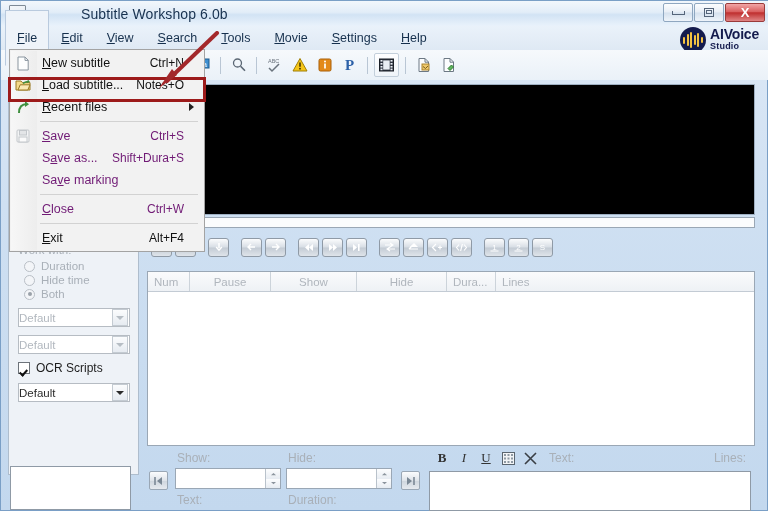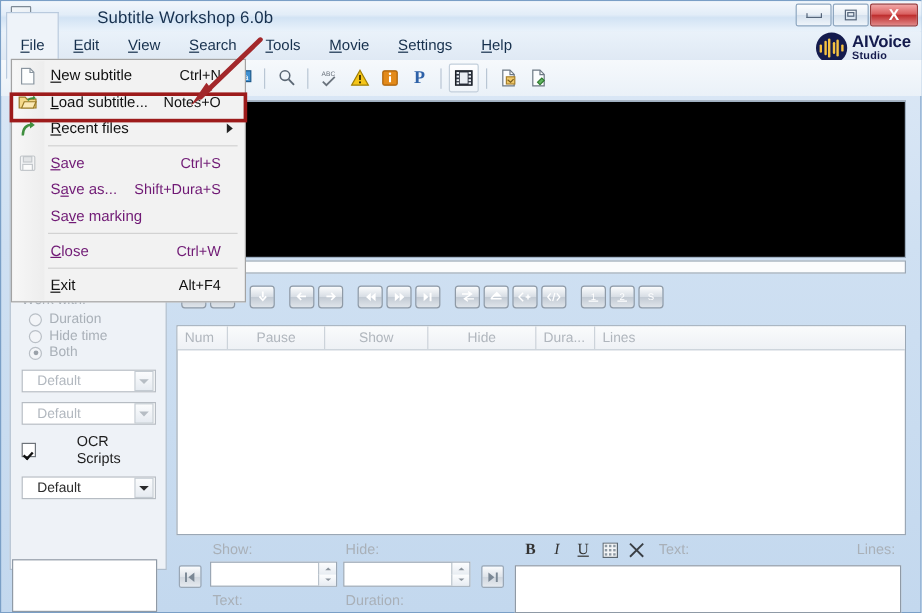--- a/index.html
+++ b/index.html
@@ -114,38 +114,38 @@
   }
   .radio.on:after{
     content:"";position:absolute;left:2.5px;top:2.5px;width:4px;height:4px;border-radius:50%;
     background:#9aa1a9;
   }
   .radio-lbl{font-size:11.5px;color:#a9b0b8;}
   .combo{
     margin-top:8px;height:19px;border:1px solid #b6bcc3;background:#fff;
     display:flex;align-items:center;justify-content:space-between;box-sizing:border-box;
   }
-  .combo .txt{font-size:11.5px;padding-left:12px;color:#b2b8bf;}
+  .combo .txt{font-size:11.5px;padding-left:0;color:#b2b8bf;}
   .combo.enabled .txt{color:#2b2b2b;}
   .combo .arrow{
     width:16px;height:17px;margin:1px;background:linear-gradient(180deg,#fbfcfd,#e6ebf1);
     border:1px solid #c4cbd2;box-sizing:border-box;display:flex;align-items:center;justify-content:center;
   }
   .caret{width:0;height:0;border-left:4px solid transparent;border-right:4px solid transparent;border-top:4px solid #b6bdc4;}
   .combo.enabled .caret{border-top-color:#2b2b2b;}
   .check-row{display:flex;align-items:center;margin-top:7px;}
   .cbox{
     width:12px;height:12px;border:1px solid #6d737a;background:#fff;margin-right:6px;
     position:relative;box-sizing:border-box;
   }
   .cbox.on:after{
     content:"";position:absolute;left:2px;top:5px;width:3px;height:6px;
     border:solid #111;border-width:0 2px 2px 0;transform:rotate(42deg);
   }
-  .check-lbl{font-size:12px;color:#1d1d1d;margin-left:28px;}
+  .check-lbl{font-size:12px;color:#1d1d1d;}
   .notes-lbl{position:absolute;left:10px;top:448px;font-size:12px;color:#1d1d1d;margin-top:34px;}
   .notes-box{position:absolute;left:9px;top:465px;width:121px;height:44px;background:#fff;border:1px solid #8f9aa6;box-sizing:border-box;}
   .vid-wrap{position:absolute;left:196px;top:83px;width:558px;height:131px;background:#000;border:1px solid #9fb0c2;box-sizing:border-box;}
   .seek{
     position:absolute;left:196px;top:216px;width:558px;height:11px;
     background:#fbfcfd;border:1px solid #9aa7b5;box-sizing:border-box;
   }
   .vbtns{position:absolute;left:150px;top:234px;width:604px;height:24px;display:flex;align-items:center;}
   .vb{
     width:21px;height:19px;margin-right:3px;border:1px solid #8f9aa6;border-radius:3px;

